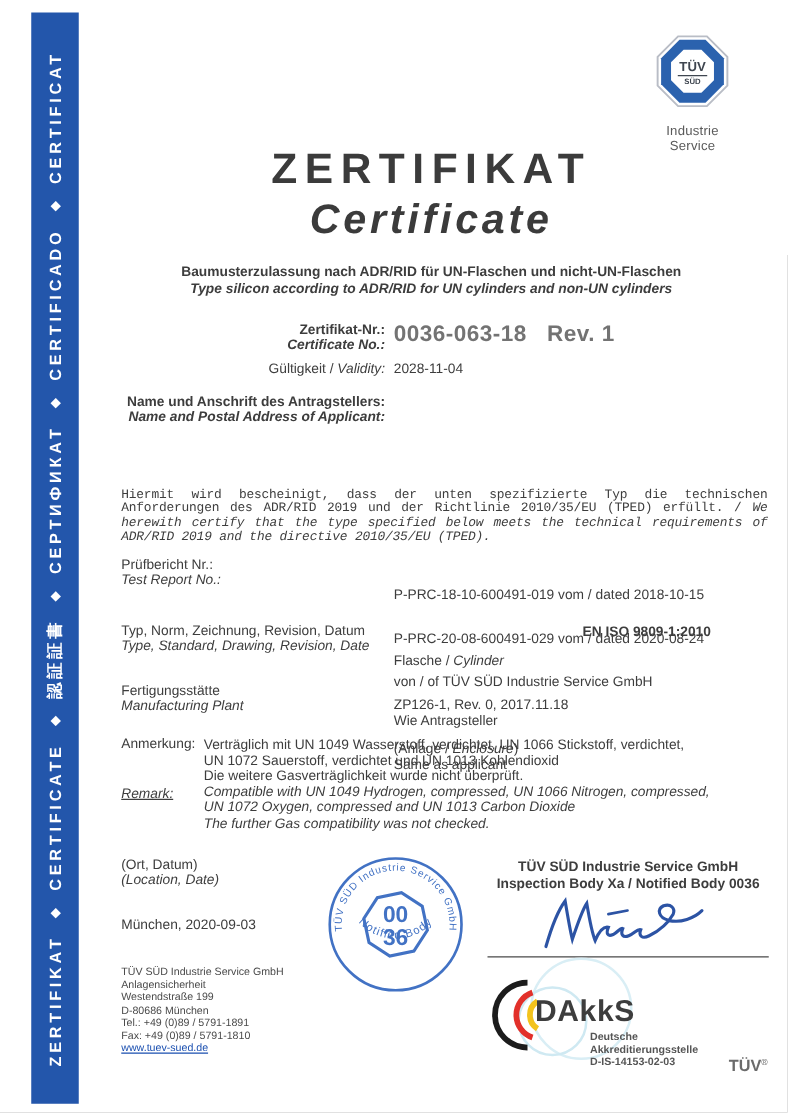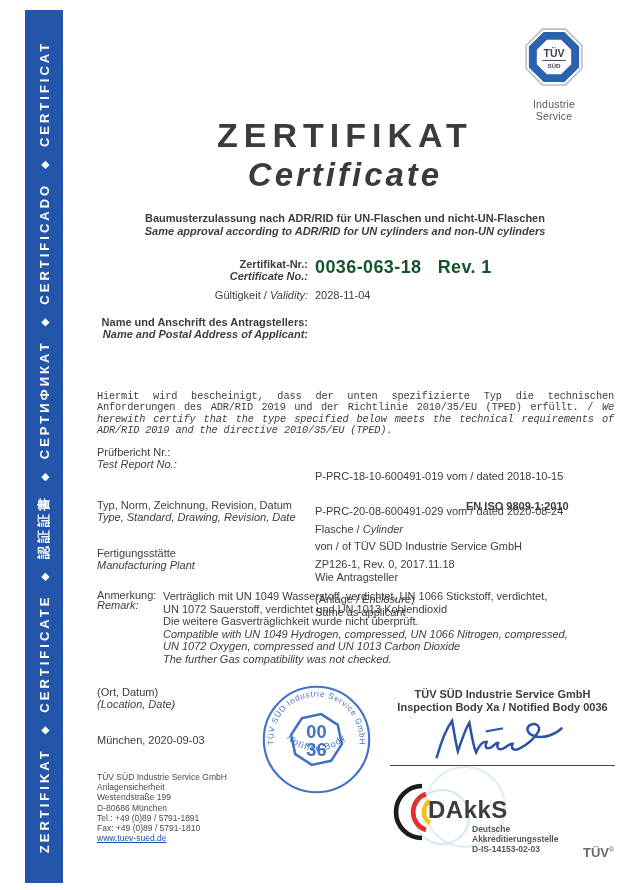--- a/index.html
+++ b/index.html
@@ -31,21 +31,21 @@
               font-size:33px; font-weight:bold; font-style:italic; letter-spacing:3px; color:#3b3b3b; }
   .subtitle { position:absolute; left:85px; top:212px; width:520px; text-align:center;
               font-size:11px; font-weight:bold; line-height:13px; }
 
   
   .lblcol { position:absolute; left:97px; width:211px; text-align:right; font-size:11px; line-height:12.4px; }
   .lblleft { position:absolute; left:97px; width:215px; text-align:left; font-size:11px; line-height:11.8px; }
   .valcol { position:absolute; left:315px; font-size:11px; line-height:12.4px; white-space:pre-wrap; }
   .b { font-weight:bold; } .it { font-style:italic; }
   .certno-val { position:absolute; left:315px; top:257px; font-size:18px; font-weight:bold;
-                letter-spacing:0.4px; white-space:pre; color:#14532d; }
+                letter-spacing:0.4px; white-space:pre; color:#737373; }
 
   .statement { position:absolute; left:97px; top:391px; width:517px; text-align:justify;
                font-size:10.3px; letter-spacing:-0.15px; line-height:11.3px;font-family:Liberation Mono, monospace; }
 
   .standard { position:absolute; left:466px; top:500px; font-size:11px; font-weight:bold; }
 
   .remark-text { position:absolute; left:163px; top:590px; font-size:11px; line-height:12.6px; }
 
   
   .ort { position:absolute; left:97px; top:686px; font-size:11px; line-height:12.4px; }
@@ -101,21 +101,21 @@
       <line x1="31" y1="55.5" x2="69" y2="55.5" stroke="#3f4650" stroke-width="1.6"></line>
       <text x="50" y="67" text-anchor="middle" font-size="10" font-weight="bold" fill="#3f4650">SÜD</text>
     </svg>
     <div class="caption">Industrie Service</div>
   </div>
 
   <div class="title-de">ZERTIFIKAT</div>
   <div class="title-en">Certificate</div>
   <div class="subtitle">
     <div class="b">Baumusterzulassung nach ADR/RID für UN-Flaschen und nicht-UN-Flaschen</div>
-    <div class="b it">Same approval according to ADR/RID for UN cylinders and non-UN cylinders</div>
+    <div class="b it">Type silicon according to ADR/RID for UN cylinders and non-UN cylinders</div>
   </div>
 
   <div class="lblcol" style="top:258px;">
     <div class="b">Zertifikat-Nr.:</div>
     <div class="b it">Certificate No.:</div>
   </div>
   <div class="certno-val">0036-063-18   Rev. 1</div>
 
   <div class="lblcol" style="top:289px;text-align:right;">
     <span>Gültigkeit / </span><span class="it">Validity:</span>
@@ -157,21 +157,21 @@
     <div class="it">Manufacturing Plant</div>
   </div>
   <div class="valcol" style="top:548px; line-height:11.8px;">
     <div>Wie Antragsteller</div>
     <div>Same as applicant</div>
   </div>
 
   <div class="lblleft" style="top:590px;">
     <div>Anmerkung:</div>
   </div>
-  <div class="lblleft it" style="top:600px;">
+  <div class="lblleft it" style="top:630px;text-decoration:underline;">
     <div>Remark:</div>
   </div>
   <div class="remark-text">
     <div>Verträglich mit UN 1049 Wasserstoff, verdichtet, UN 1066 Stickstoff, verdichtet,</div>
     <div>UN 1072 Sauerstoff, verdichtet und UN 1013 Kohlendioxid</div>
     <div>Die weitere Gasverträglichkeit wurde nicht überprüft.</div>
     <div class="it">Compatible with UN 1049 Hydrogen, compressed, UN 1066 Nitrogen, compressed,</div>
     <div class="it">UN 1072 Oxygen, compressed and UN 1013 Carbon Dioxide</div>
     <div class="it">The further Gas compatibility was not checked.</div>
   </div>

